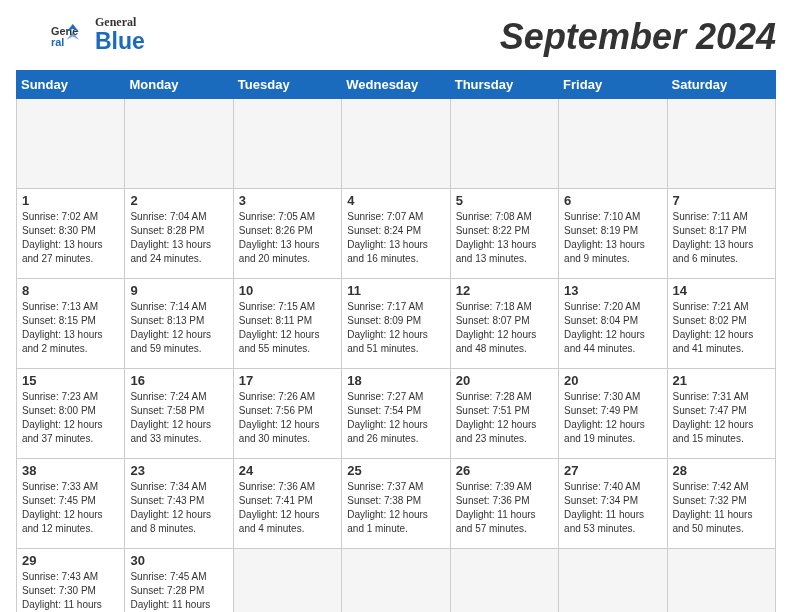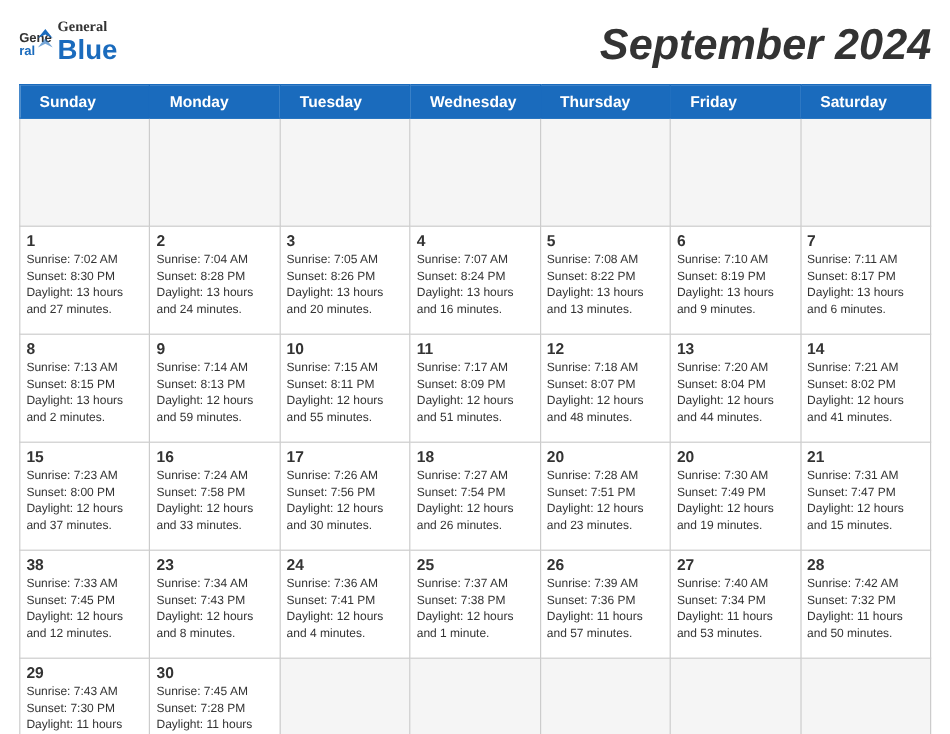--- a/index.html
+++ b/index.html
@@ -12,21 +12,22 @@
     }
     .header {
       display: flex;
       justify-content: space-between;
       align-items: flex-start;
       margin-bottom: 12px;
     }
     .logo {
       display: flex;
       align-items: center;
-      gap: 4px;
+      gap: 16px;
+      margin-left: 35px;
     }
     .logo-icon {
       width: 28px;
       height: 28px;
     }
     .title-block {
       text-align: center;
       font-style: italic;
     }
     .month-title {
@@ -41,21 +42,21 @@
     table {
       width: 100%;
       border-collapse: collapse;
       table-layout: fixed;
     }
     th {
       background-color: #1a6bbd;
       color: #fff;
       font-size: 13px;
       font-weight: bold;
-      padding: 6px 16px;
+      padding: 6px 4px;
       text-align: left;
       border: 1px solid #1a6bbd;
     }
     td {
       border: 1px solid #ccc;
       vertical-align: top;
       padding: 4px 5px;
       font-size: 10.5px;
       color: #333;
       min-height: 80px;

